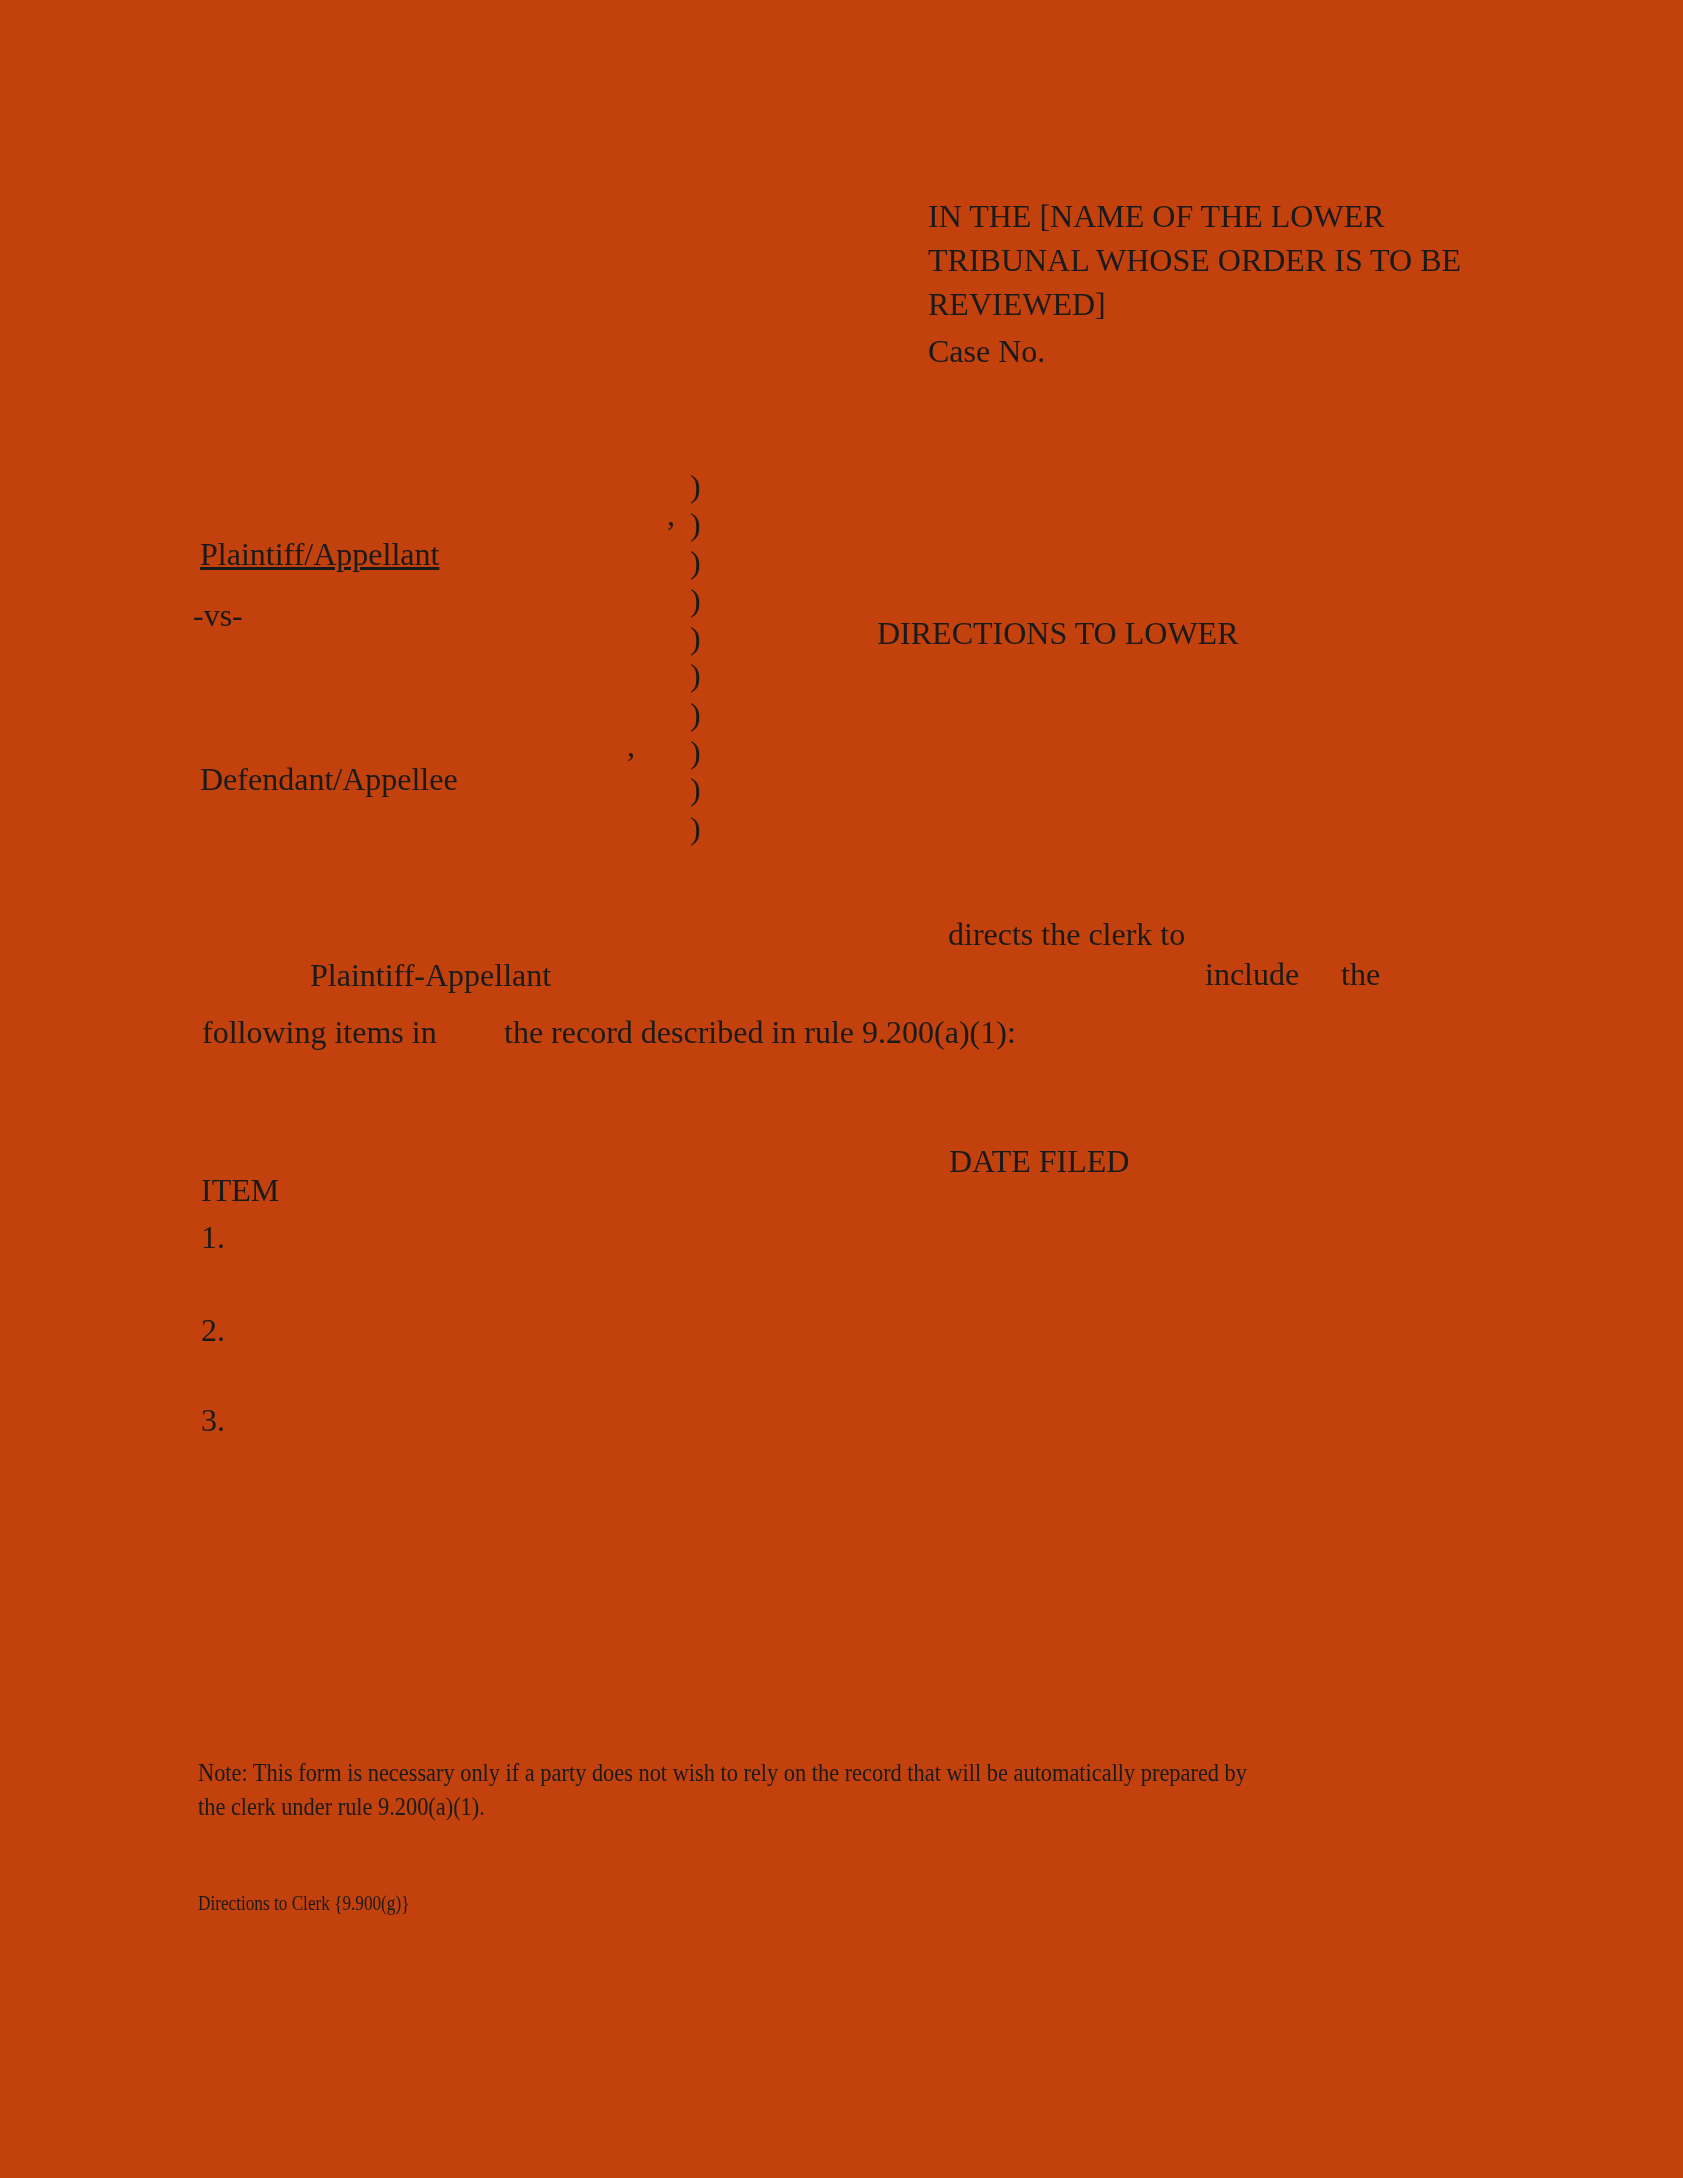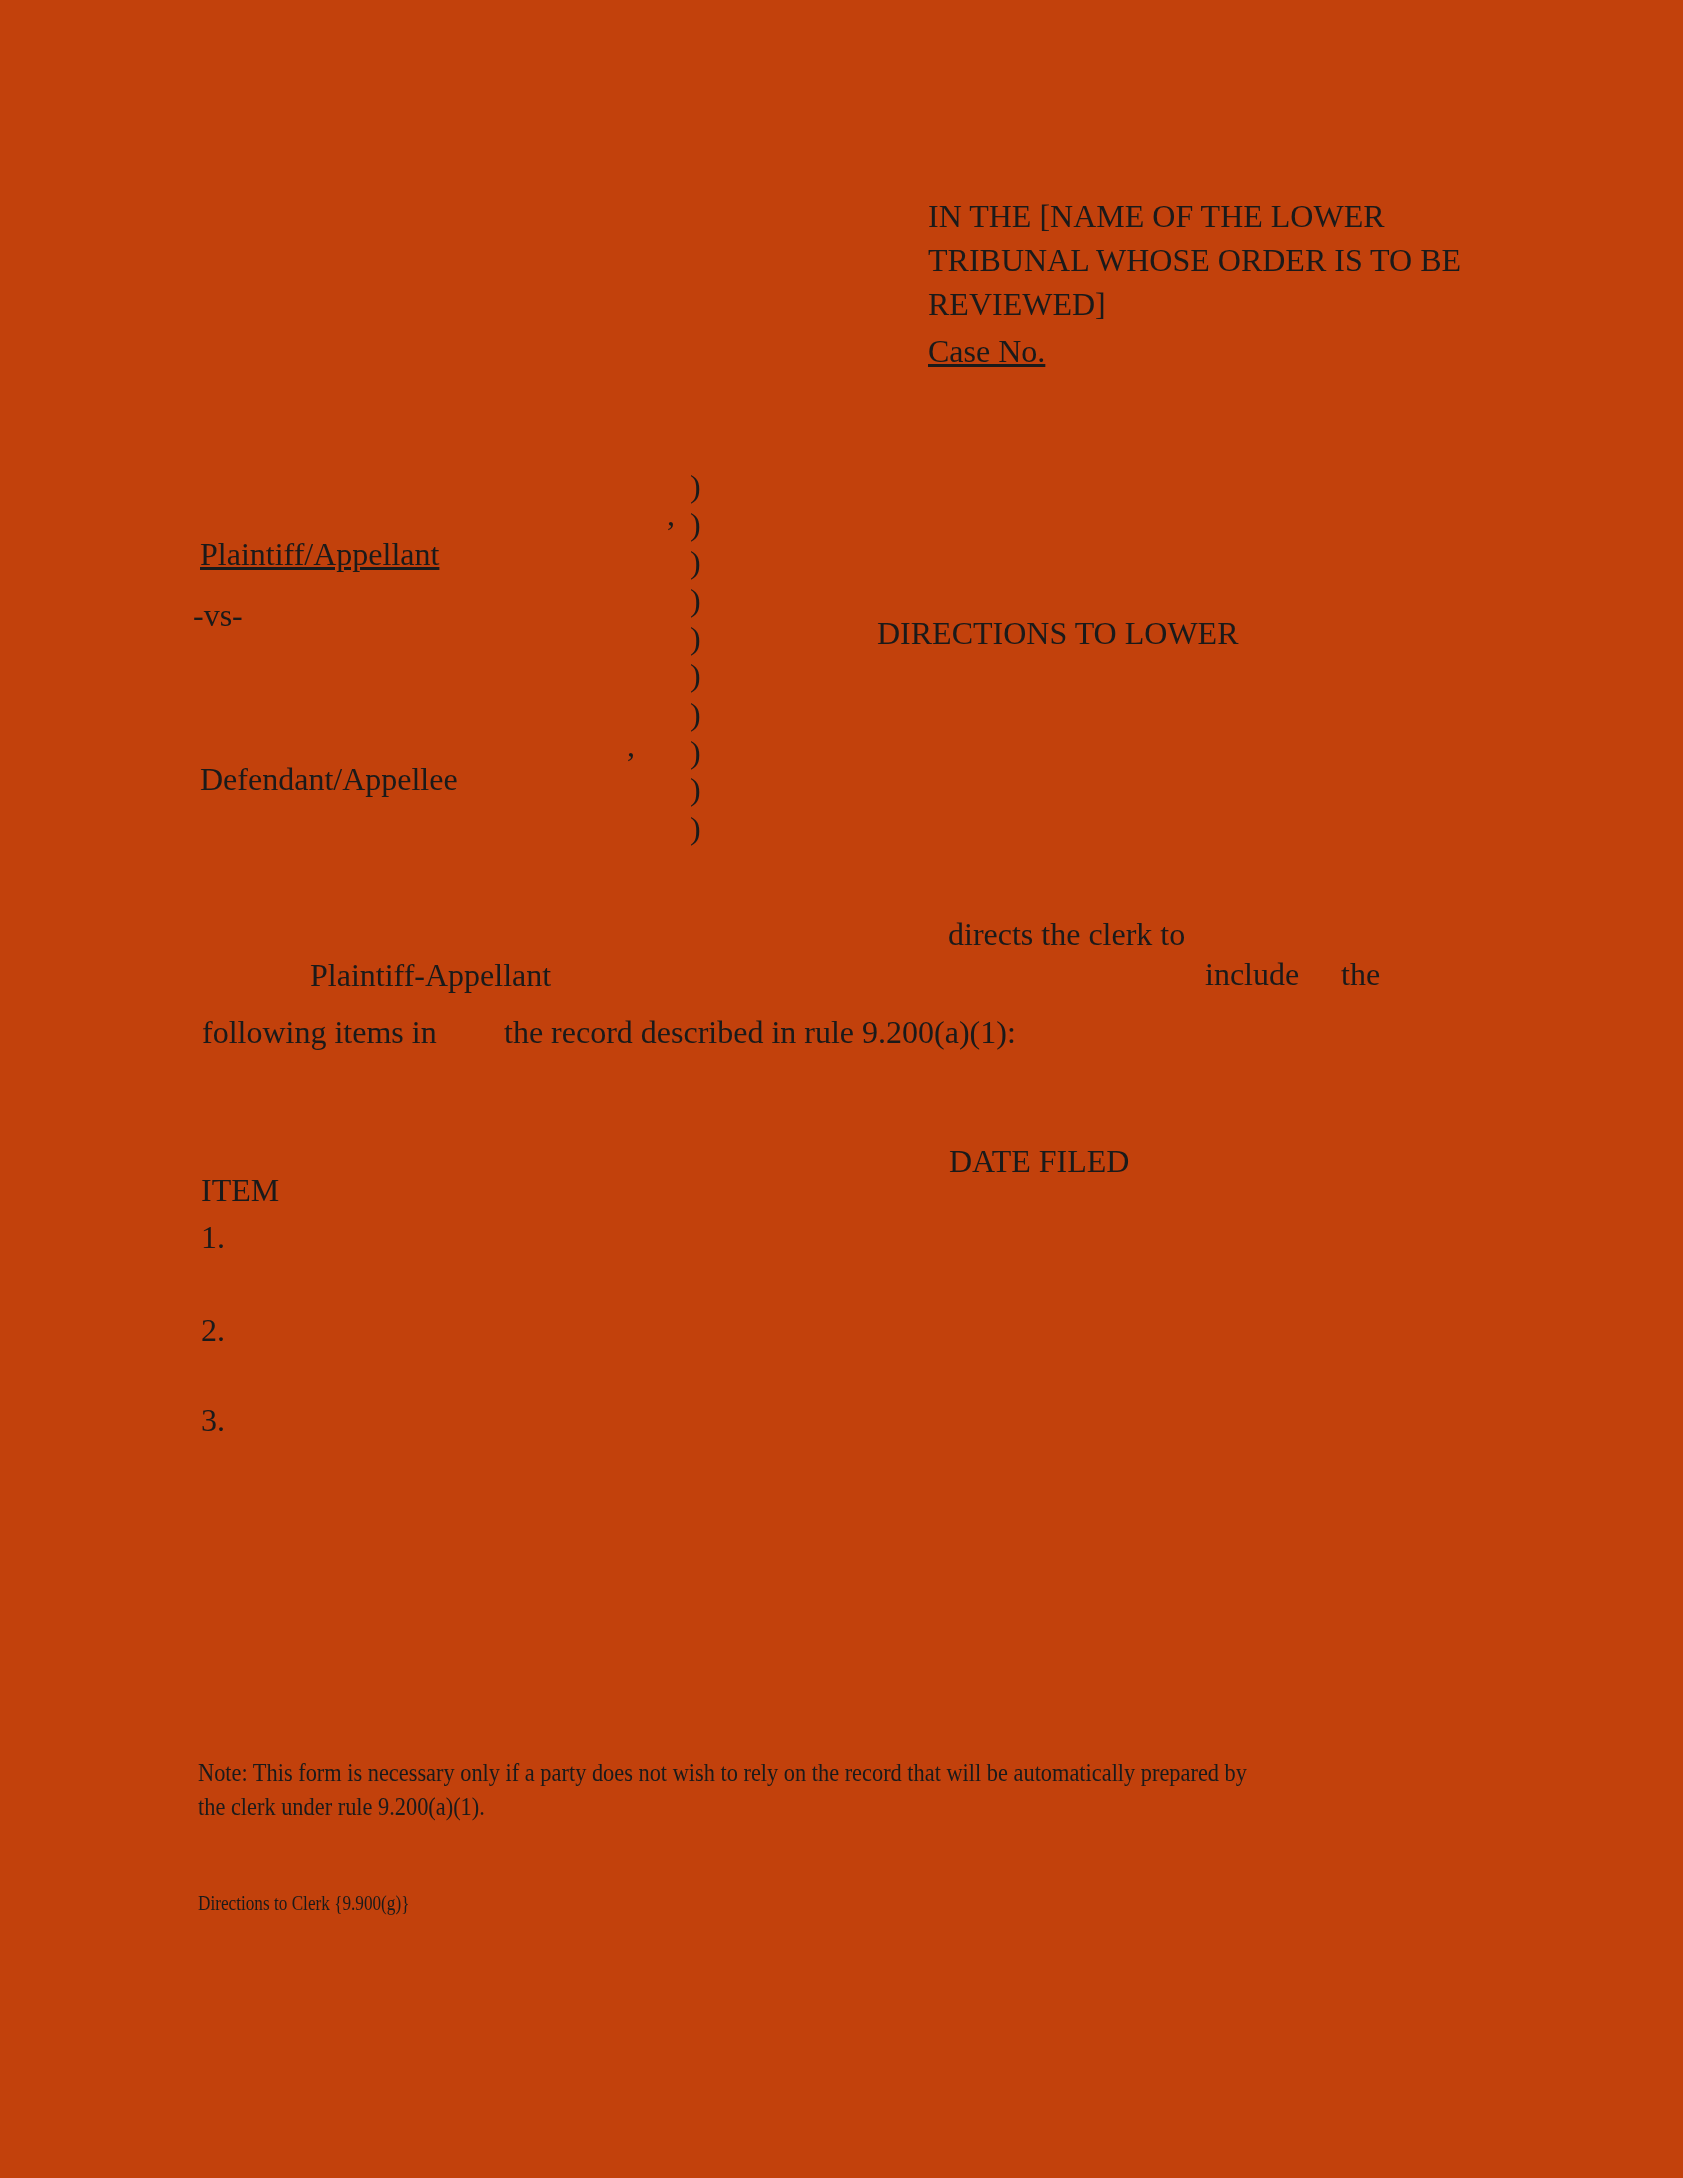--- a/index.html
+++ b/index.html
@@ -52,21 +52,21 @@
   </style>
 </head>
 <body>
 
 <div class="page">
 
   <div>
     <div class="t hdr" style="top:200px;">IN THE [NAME OF THE LOWER</div>
     <div class="t hdr" style="top:244px;">TRIBUNAL WHOSE ORDER IS TO BE</div>
     <div class="t hdr" style="top:288px;">REVIEWED]</div>
-    <div class="t hdr" style="top:335px;text-decoration:underline;">Case No.</div>
+    <div class="t hdr" style="top:335px;">Case No.</div>
   </div>
 
   <div>
     <div class="t" style="left:200px; top:538px;text-decoration:underline;">Plaintiff/Appellant</div>
     <div class="t" style="left:193px; top:599px;">-vs-</div>
     <div class="t" style="left:200px; top:763px;">Defendant/Appellee</div>
 
     <span class="comma" style="left:667px; top:498px;">,</span>
     <span class="comma" style="left:627px; top:729px;">,</span>
 

